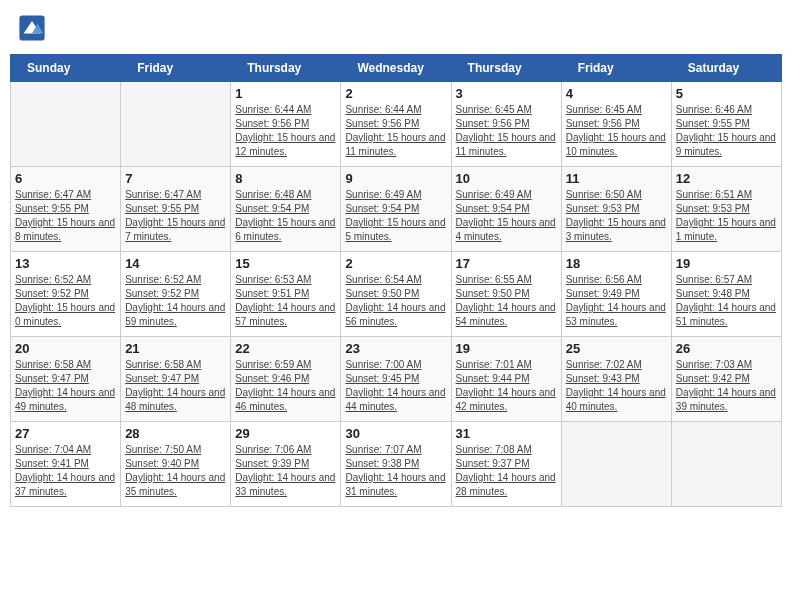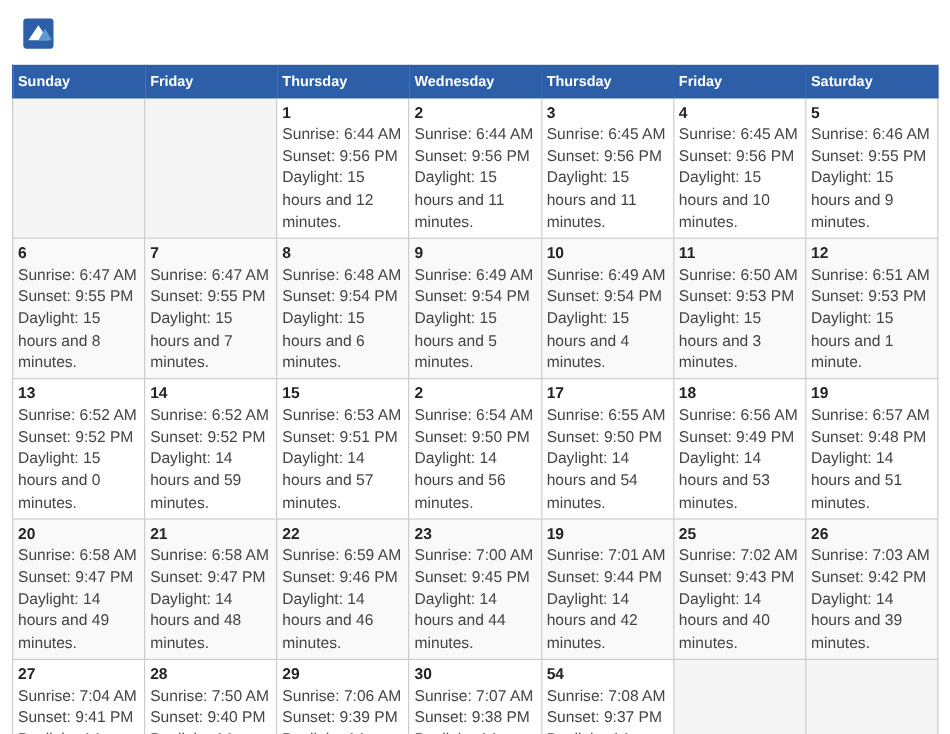--- a/index.html
+++ b/index.html
@@ -45,21 +45,21 @@
       color: #555;
     }
     .calendar {
       width: 100%;
       border-collapse: collapse;
       font-size: 11px;
     }
     .calendar th {
       background-color: #2d5fa8;
       color: #fff;
-      padding: 6px 4px;
+      padding: 6px 16px;
       text-align: left;
       font-size: 12px;
       border: 1px solid #2d5fa8;
     }
     .calendar td {
       border: 1px solid #ccc;
       vertical-align: top;
       padding: 4px;
       width: 110px;
       min-height: 80px;
@@ -70,22 +70,23 @@
     }
     .day-num {
       font-size: 13px;
       font-weight: bold;
       color: #222;
       display: block;
       margin-bottom: 2px;
     }
     .day-info {
       color: #444;
-      font-size: 13px;
+      font-size: 10px;
       line-height: 1.4;
+      text-decoration: underline;
     }
     .empty-cell {
       background: #f5f5f5 !important;
     }
     .week-row td {
       height: 85px;
     }
   </style>
 </head>
 <body>
@@ -308,21 +309,21 @@
 Sunset: 9:39 PM
 Daylight: 14 hours and 33 minutes.</div>
         </td>
         <td>
           <span class="day-num">30</span>
           <div class="day-info">Sunrise: 7:07 AM
 Sunset: 9:38 PM
 Daylight: 14 hours and 31 minutes.</div>
         </td>
         <td>
-          <span class="day-num">54</span>
+          <span class="day-num">31</span>
           <div class="day-info">Sunrise: 7:08 AM
 Sunset: 9:37 PM
 Daylight: 14 hours and 28 minutes.</div>
         </td>
         <td class="empty-cell"></td>
         <td class="empty-cell"></td>
       </tr>
     </tbody>
 </table>
 

